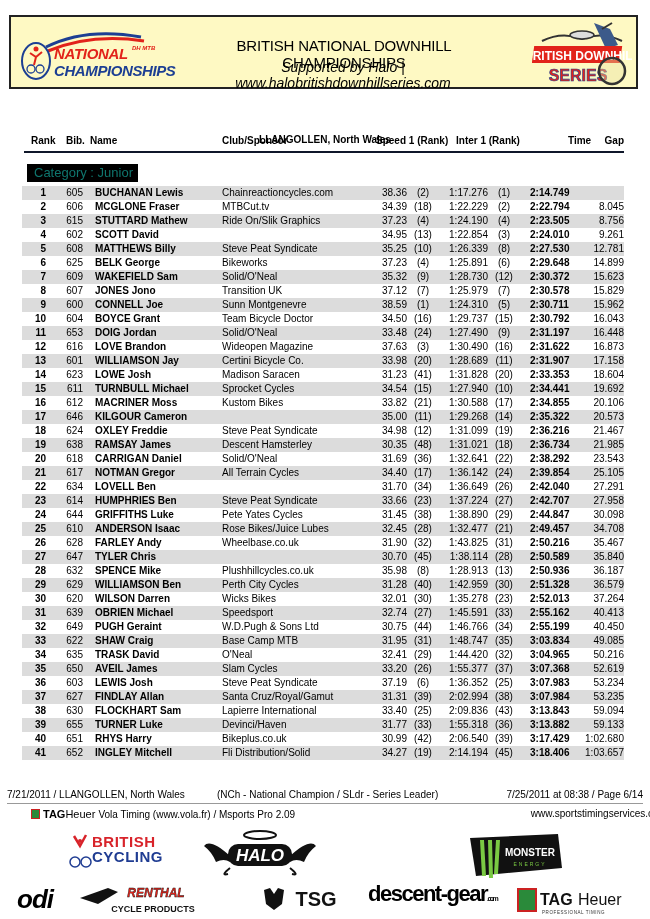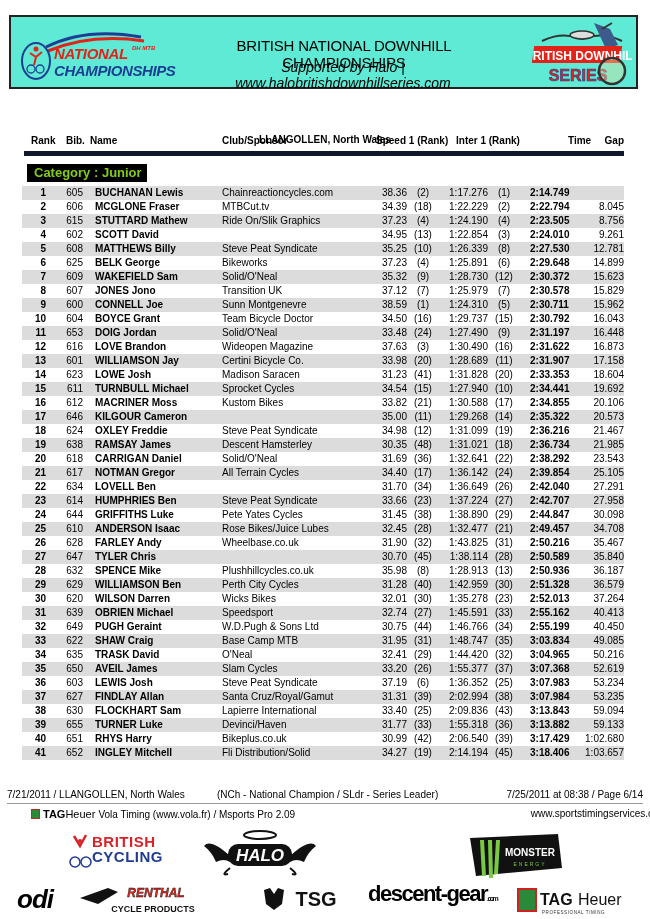--- a/index.html
+++ b/index.html
@@ -1,44 +1,44 @@
 <!DOCTYPE html>
 <html><head>
 <meta charset="utf-8">
 <style>
   html, body { margin: 0; padding: 0; background: #ffffff; }
   body { width: 650px; height: 919px; position: relative; overflow: hidden;
          font-family: "Liberation Sans", "DejaVu Sans", sans-serif; color: #000; }
 
   
   .banner { position: absolute; left: 9px; top: 15px; width: 629px; height: 74px;
-            border: 2px solid #222; box-sizing: border-box; background: #5eead4; padding-left: 37px; }
+            border: 2px solid #222; box-sizing: border-box; background: #fef9c3; padding-left: 37px; }
   .nc-logo { position: absolute; left: 5px; top: 8px; width: 165px; height: 60px; }
   .nc-swoosh { position: absolute; left: 0; top: 0; }
   .nc-national { position: absolute; left: 38px; top: 20px; font-style: italic; font-weight: bold;
                  font-size: 15px; color: #e2231a; letter-spacing: -0.3px; }
   .nc-dhmtb { position: absolute; left: 116px; top: 20px; font-size: 6px; font-weight: bold; color: #e2231a; font-style: italic; }
   .nc-champ { position: absolute; left: 38px; top: 37px; font-style: italic; font-weight: bold;
               font-size: 15px; color: #1d3f93; letter-spacing: -0.4px; }
   .banner-title { position: absolute; left: 163px; top: 20px; width: 340px; text-align: center;
                   font-size: 15px; letter-spacing: -0.2px; }
   .banner-sub { position: absolute; left: 162px; top: 42px; width: 340px; text-align: center;
                 font-size: 14px; font-style: italic; }
   .bds-logo { position: absolute; right: 4px; top: 2px; width: 100px; height: 68px; }
 
   .venue { position: absolute; left: 0; top: 99px; width: 650px; text-align: center;
            font-size: 10px; font-weight: bold; margin-top: 35px; }
 
   
   .thead { position: absolute; left: 24px; top: 135px; width: 600px; height: 16px;
-           border-bottom: 5px solid #0f172a; font-size: 10px; font-weight: bold; }
+           border-bottom: 2px solid #0f172a; font-size: 10px; font-weight: bold; }
   .col { position: absolute; white-space: nowrap; }
 
-  .category { position: absolute; left: 27px; top: 164px; background: #000; color: #84cc16;
-              font-size: 13px; font-weight: bold; padding: 1px 5px 1px 7px; height: 16px; line-height: 16px; }
+  .category { position: absolute; left: 27px; top: 164px; background: #000; color: #0f766e;
+              font-size: 13px; font-weight: normal; padding: 1px 5px 1px 7px; height: 16px; line-height: 16px; }
 
   .rows { position: absolute; left: 22px; top: 186px; width: 602px; }
   .row { position: relative; height: 14px; font-size: 10px; line-height: 14px; }
   .row.shade { background: #dcdcdc; }
   .row span { position: absolute; white-space: nowrap; }
   .r-rank { left: 0; width: 24px; text-align: right; font-weight: bold; }
   .r-bib { left: 41px; width: 20px; text-align: right; }
   .r-name { left: 73px; font-weight: bold; }
   .r-club { left: 200px; }
   .r-speed { left: 352px; width: 33px; text-align: right; }

